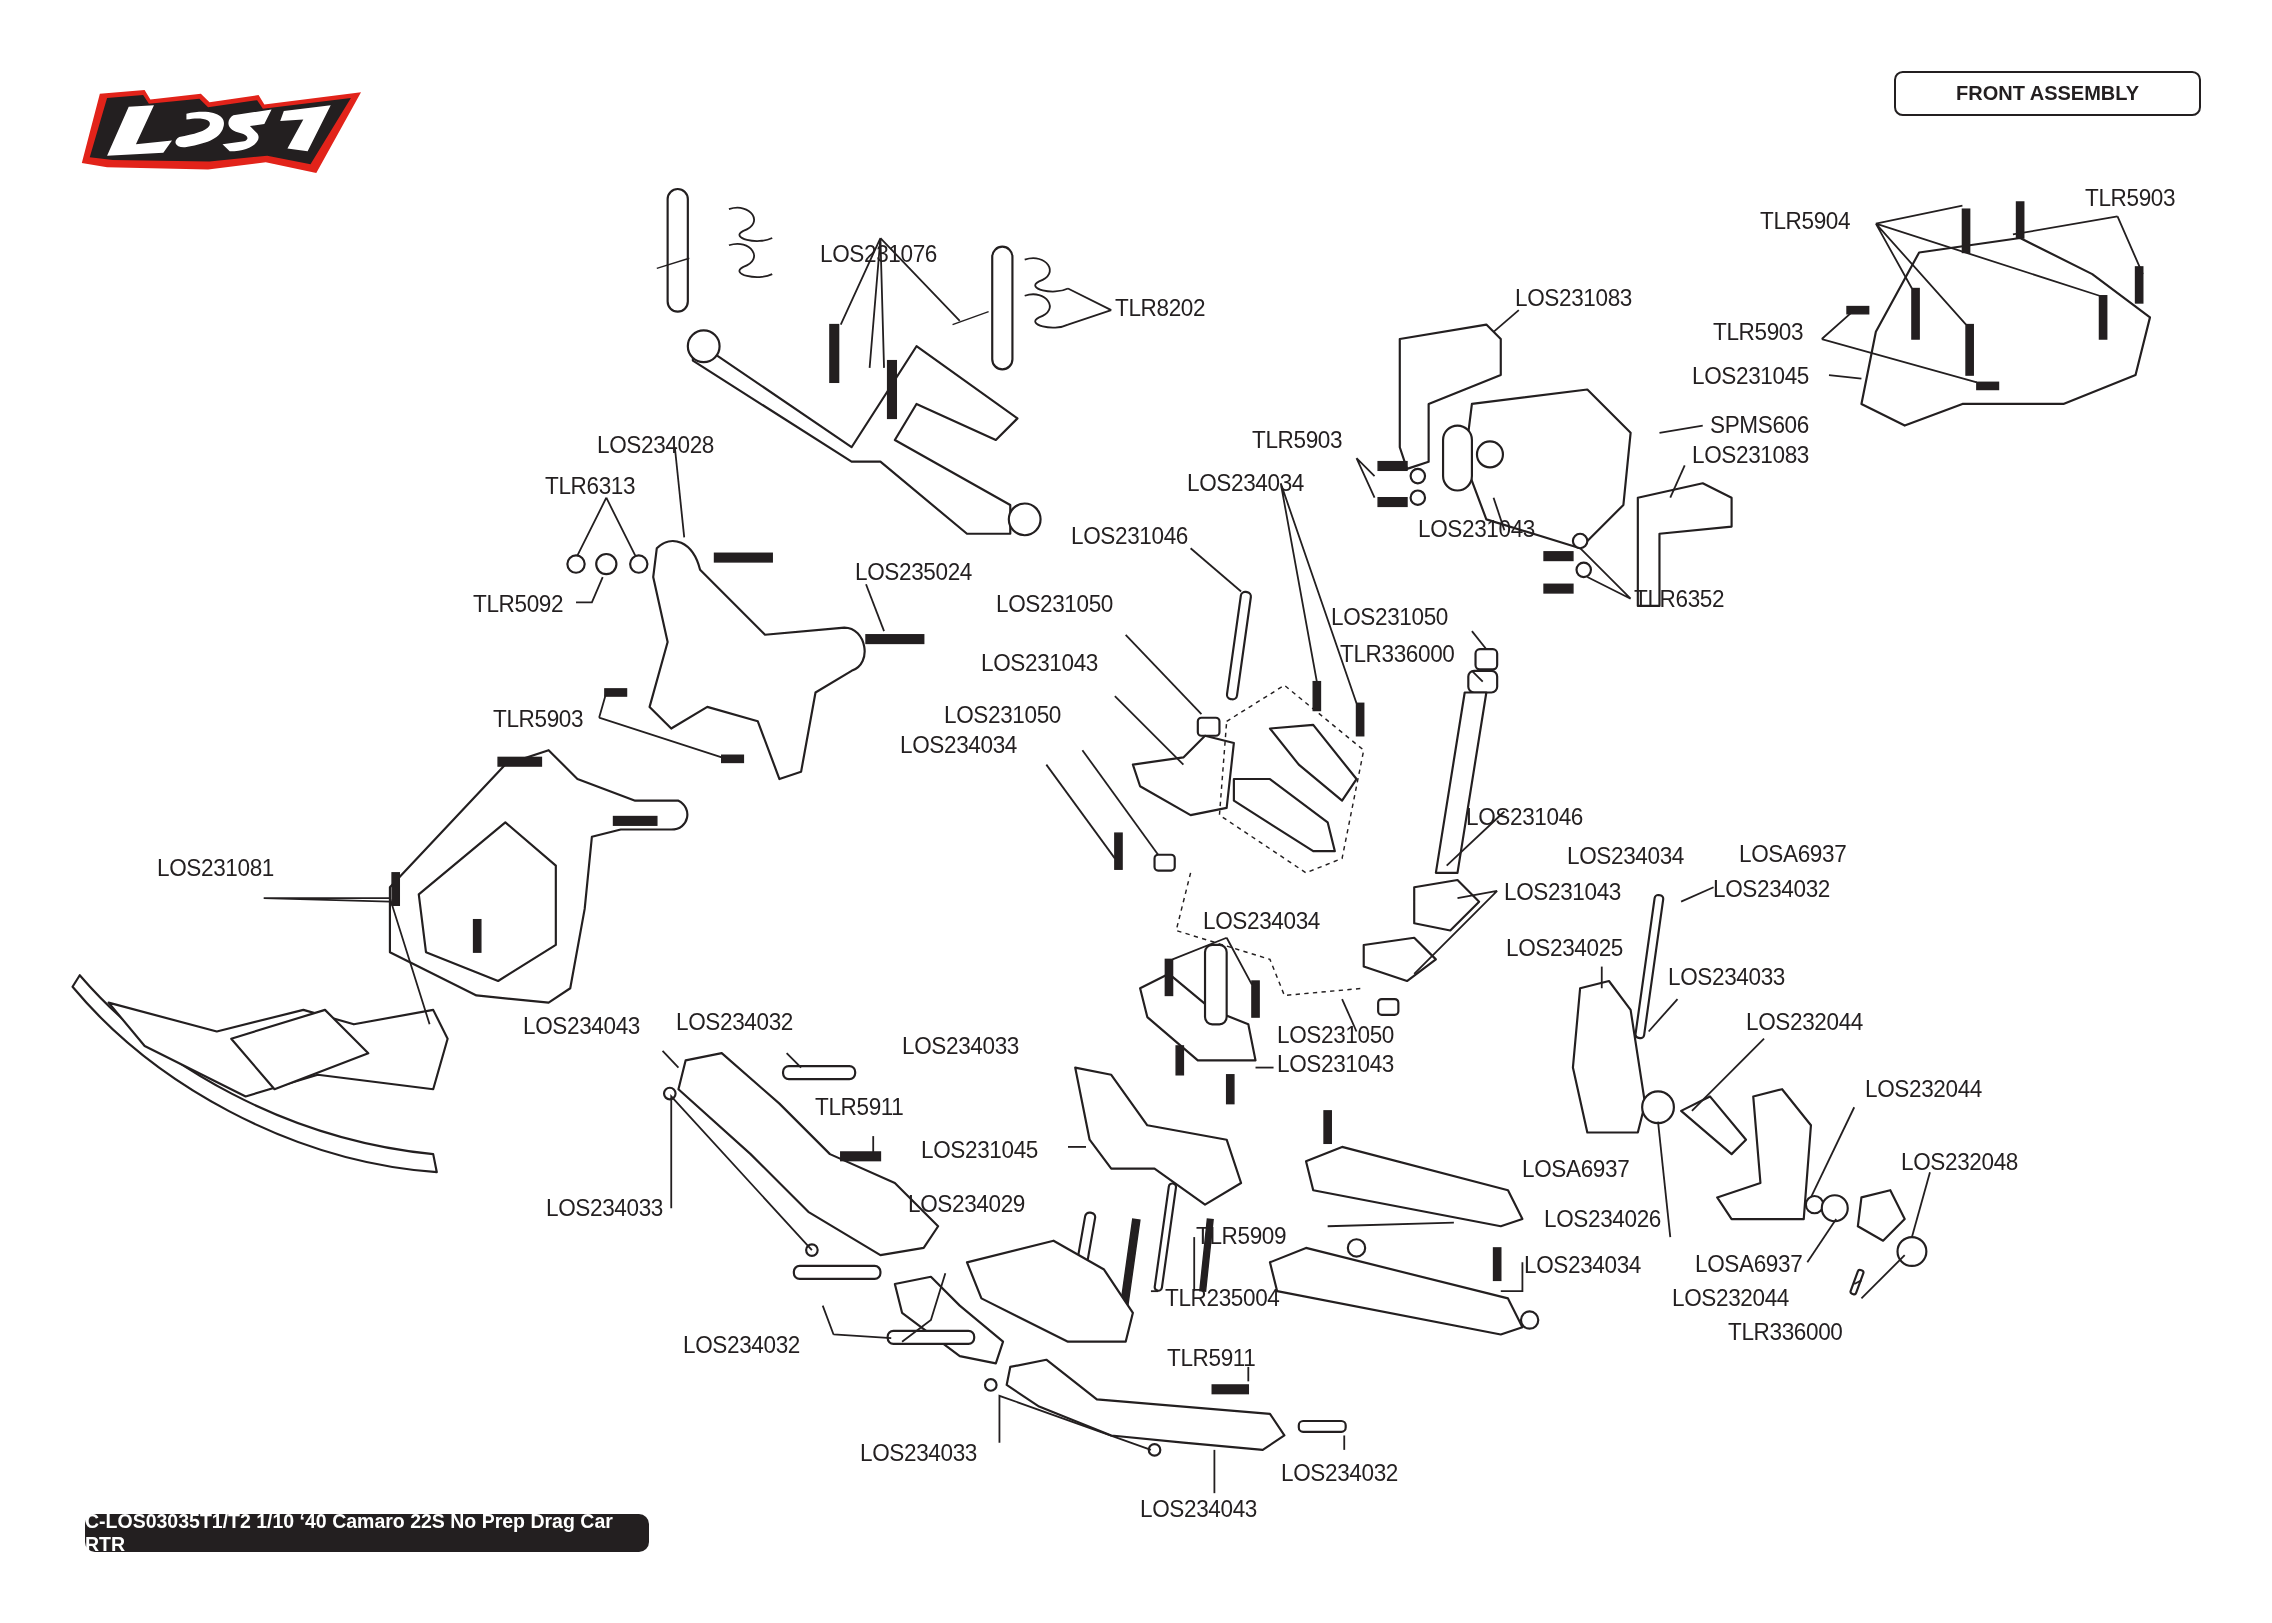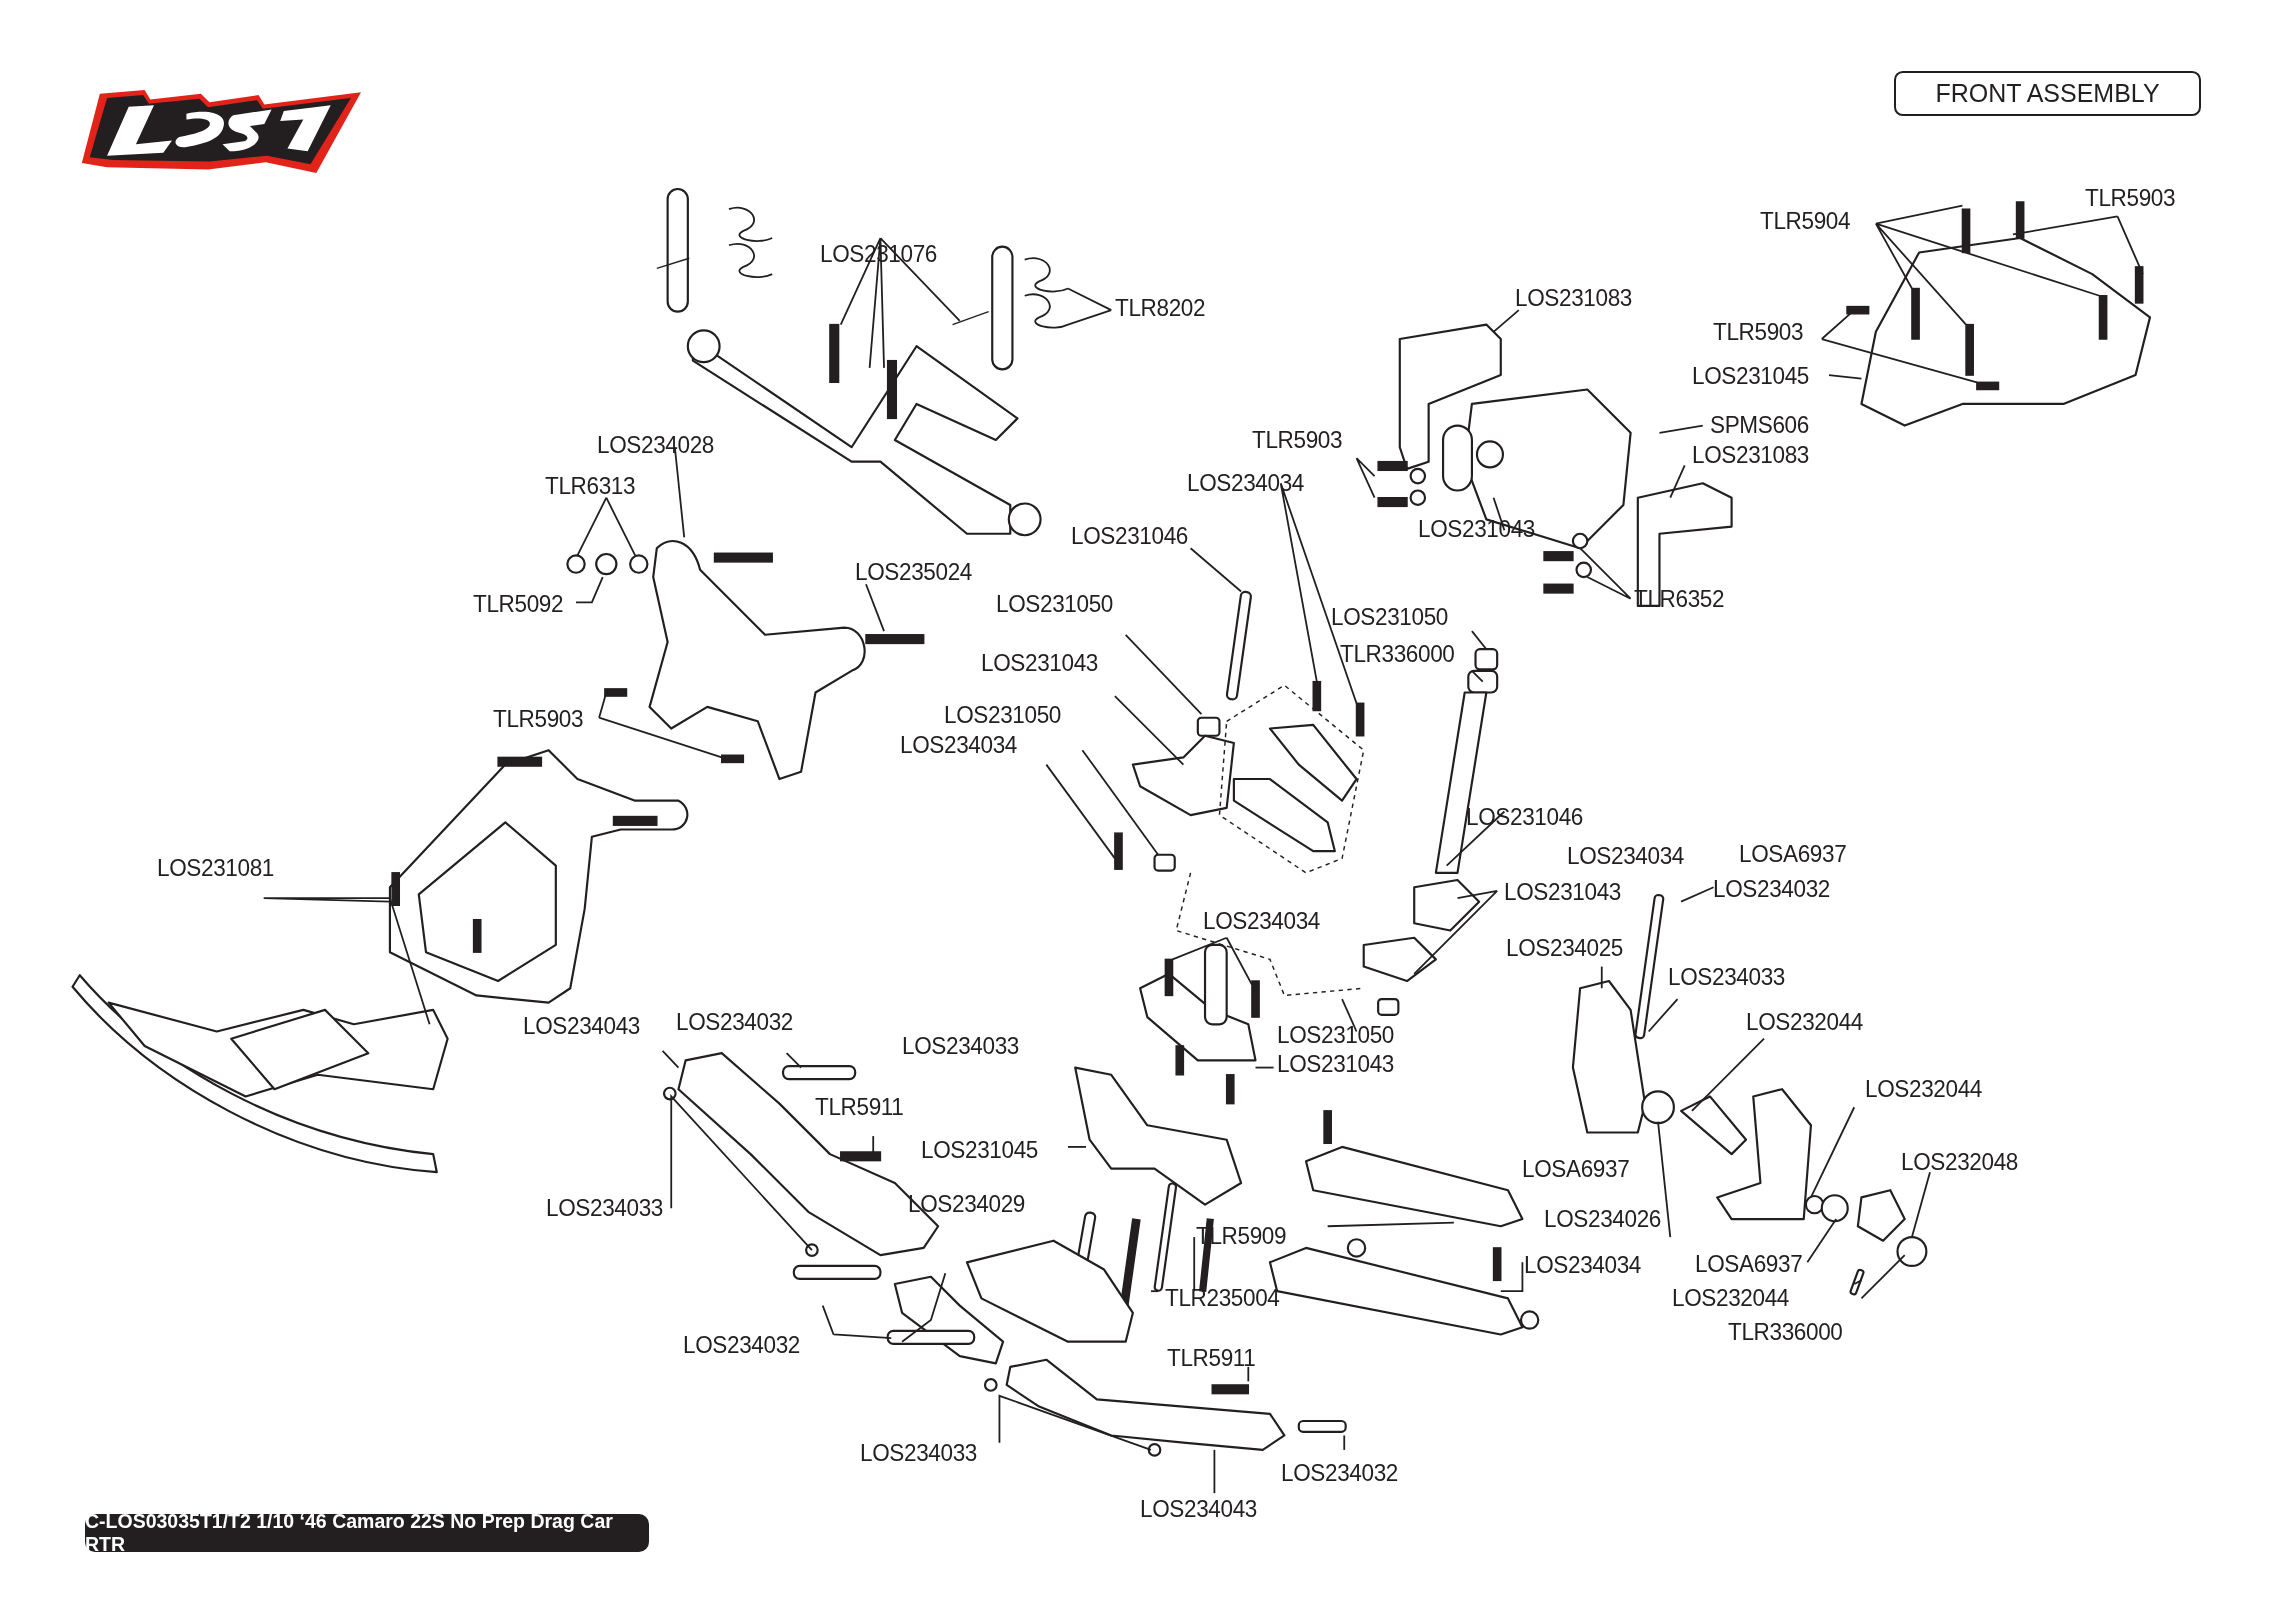--- a/index.html
+++ b/index.html
@@ -1,20 +1,20 @@
 <!DOCTYPE html>
 <html style="font-size:11.5px"><head>
 <meta charset="utf-8">
 <style>
   html,body{margin:0;padding:0;background:#fff;}
   body{width:2273px;height:1623px;position:relative;overflow:hidden;font-family:"Liberation Sans",sans-serif;color:#231f20;}
   #stage{position:absolute;left:0;top:0;width:2273px;height:1623px;}
   svg#art{position:absolute;left:0;top:0;width:2273px;height:1623px;}
   .lbl{position:absolute;font-family:"Liberation Sans",sans-serif;font-size:24.5px;line-height:24.5px;color:#231f20;white-space:nowrap;transform:scaleX(0.92);transform-origin:left top;letter-spacing:-0.4px;}
-  .title-box{position:absolute;left:1894px;top:71px;width:307px;height:45px;border:2.2px solid #231f20;border-radius:8.7px;box-sizing:border-box;display:flex;align-items:center;justify-content:center;font-weight:normal;font-size:25px;color:#231f20;}
+  .title-box{position:absolute;left:1894px;top:71px;width:307px;height:45px;border:2.2px solid #231f20;border-radius:8.7px;box-sizing:border-box;display:flex;align-items:center;justify-content:center;font-weight:bold;font-size:20px;color:#231f20;}
   .footer{position:absolute;left:85px;top:1514px;width:564px;height:38px;background:#231f20;border-radius:10px;color:#fff;font-weight:bold;font-size:19.5px;display:flex;align-items:center;justify-content:center;transform-origin:left center;}
   .logo{position:absolute;left:78px;top:72px;width:289px;height:101px;}
   .part{fill:#fff;stroke:#231f20;stroke-width:3;stroke-linejoin:round;}
   .screw{fill:#231f20;stroke:#231f20;stroke-width:2;}
   .leader{fill:none;stroke:#231f20;stroke-width:2.5;}
   .dash{fill:none;stroke:#231f20;stroke-width:2;stroke-dasharray:6 6;}
 </style>
 </head>
 <body>
 
@@ -292,15 +292,15 @@
   <div class="lbl" style="left:1165px;top:1286px">TLR235004</div>
   <div class="lbl" style="left:1695px;top:1252px">LOSA6937</div>
   <div class="lbl" style="left:1672px;top:1286px">LOS232044</div>
   <div class="lbl" style="left:1728px;top:1320px">TLR336000</div>
   <div class="lbl" style="left:683px;top:1333px">LOS234032</div>
   <div class="lbl" style="left:1167px;top:1346px">TLR5911</div>
   <div class="lbl" style="left:860px;top:1441px">LOS234033</div>
   <div class="lbl" style="left:1281px;top:1461px">LOS234032</div>
   <div class="lbl" style="left:1140px;top:1497px">LOS234043</div>
 
-  <div class="footer">C-LOS03035T1/T2 1/10 ‘46 Camaro 22S No Prep Drag Car RTR</div>
+  <div class="footer">C-LOS03035T1/T2 1/10 ‘40 Camaro 22S No Prep Drag Car RTR</div>
 </div>
 
 
 </body></html>

